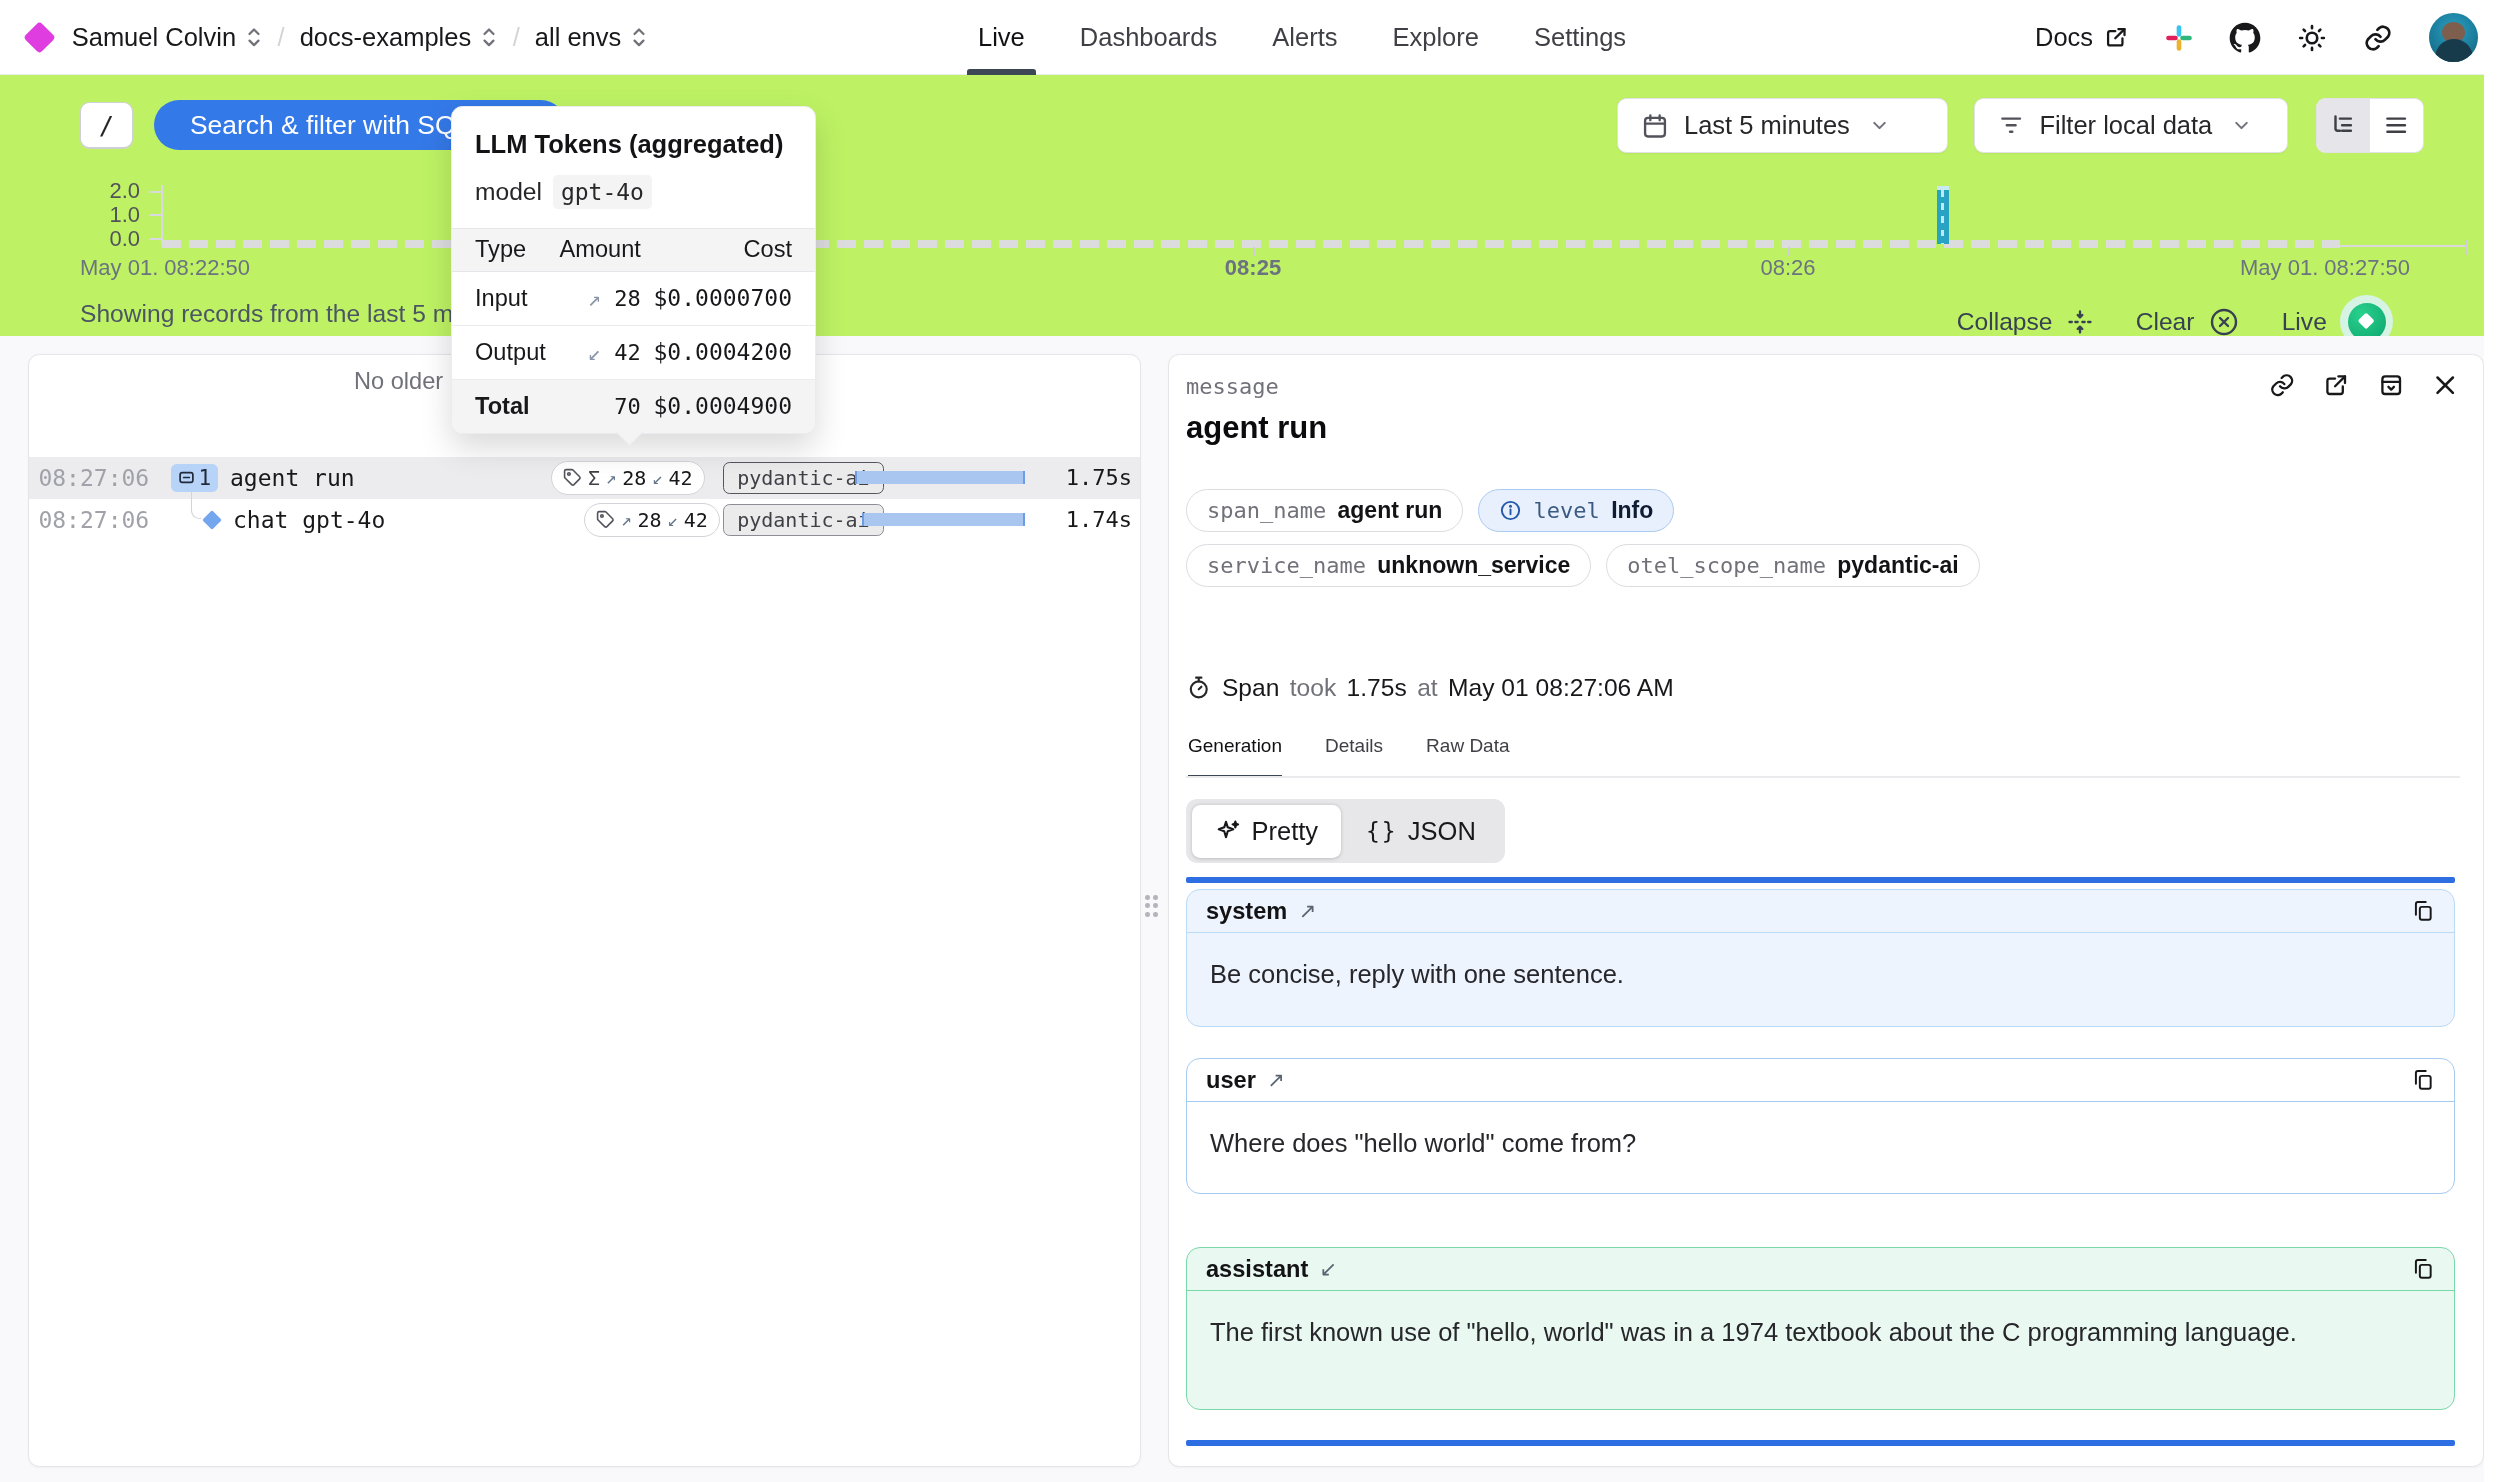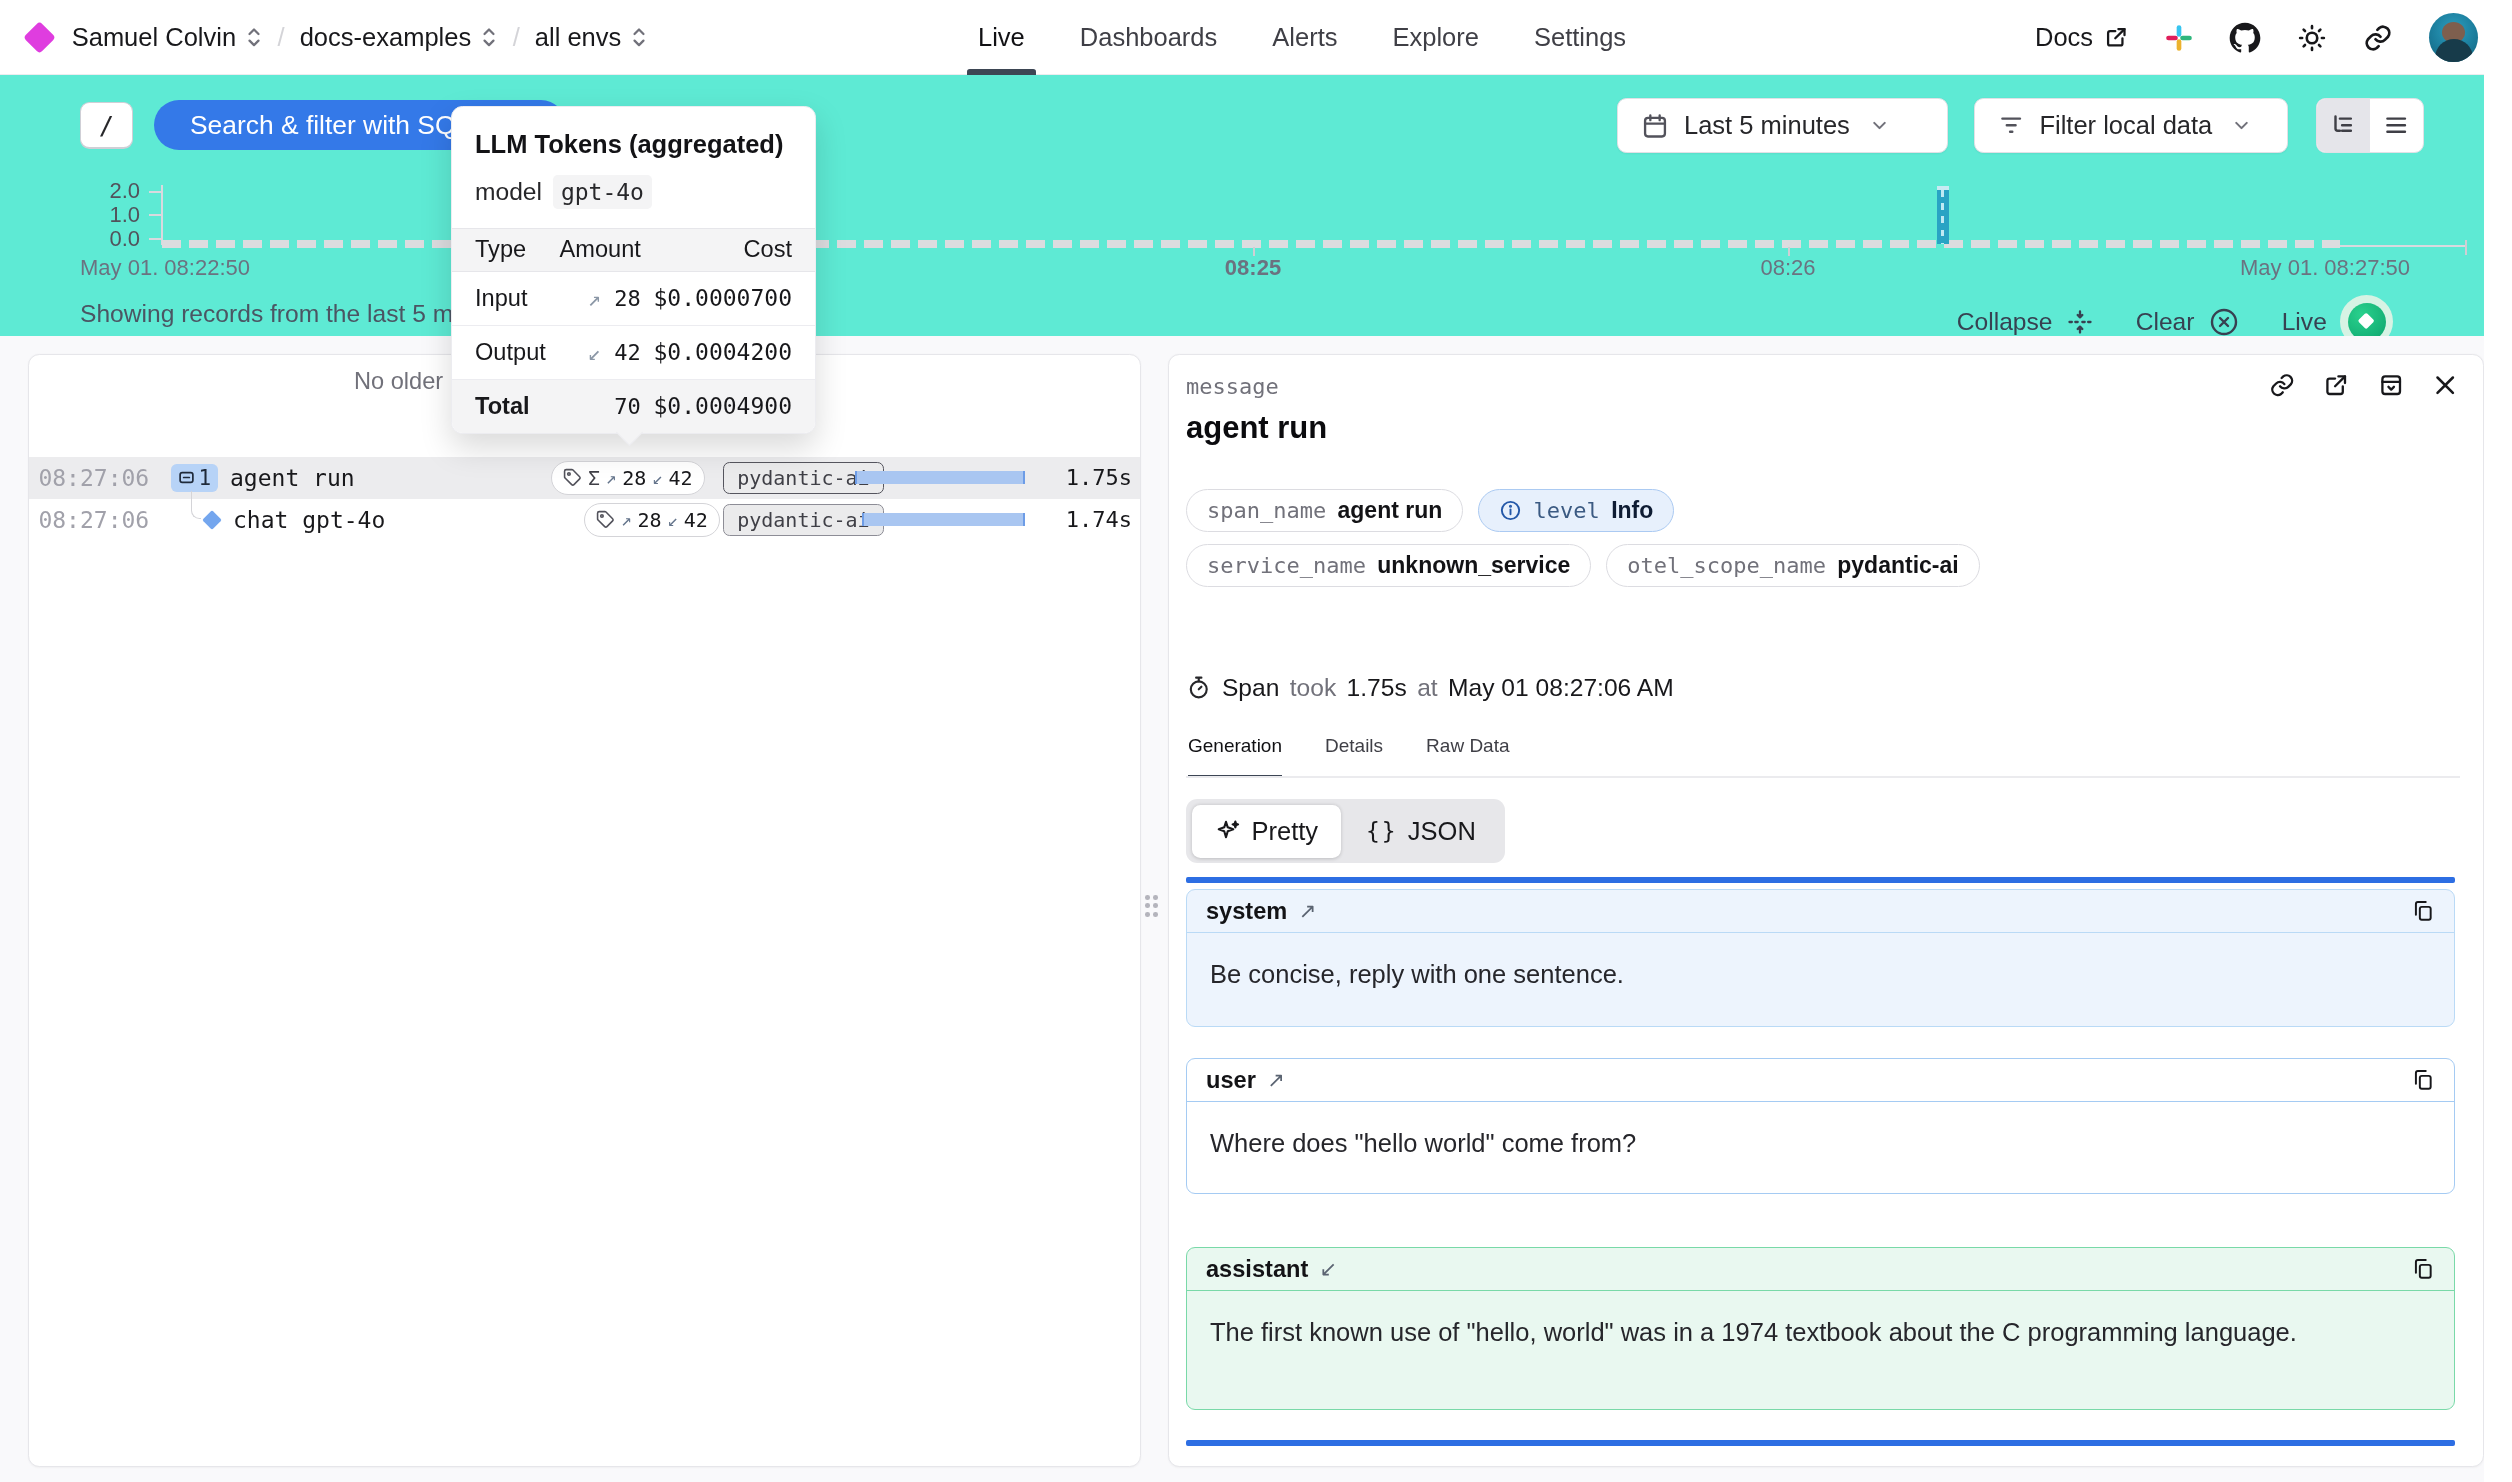--- a/index.html
+++ b/index.html
@@ -1,18 +1,18 @@
 <!DOCTYPE html>
 <html style="font-size:15px"><head>
 <meta charset="utf-8">
 <style>
   * { margin:0; padding:0; box-sizing:border-box; }
   html,body { background:#fff; }
   #app { position:relative; width:2484px; height:1483px; overflow:hidden;
-         font-family:"Liberation Sans", sans-serif; color:#18181b; background:#5eead4; }
+         font-family:"Liberation Sans", sans-serif; color:#18181b; background:#bef264; }
   .mono { font-family:"DejaVu Sans Mono", monospace; }
   svg { display:block; }
 
   
   .hdr { position:absolute; left:0; top:0; width:2512px; height:75px; border-bottom:0.9px solid #ececef; background:#fff; }
   .crumbs { position:absolute; left:28px; top:0; height:75px; display:flex; align-items:center; gap:15px; font-size:25.5px; font-weight:500; }
   .logo-diamond { width:23px; height:23px; background:#df3ddf; border-radius:3.8px; transform:rotate(45deg); margin-right:5.7px; }
   .crumb { display:flex; align-items:center; gap:8.5px; cursor:pointer; }
   .crumb-sep { color:#d4d4d8; font-size:25.5px; font-weight:400; }
   .updown { color:#71717a; }
@@ -108,21 +108,21 @@
   .dim { color:#71717a; }
   .dp-tabs { position:absolute; left:19px; top:380px; display:flex; gap:43px; height:43px; }
   .dp-tab { font-size:19px; color:#3f3f46; padding-bottom:11.3px; border-bottom:3.8px solid transparent; cursor:pointer; }
   .dp-tab.active { color:#101013; border-bottom-color:#3d4654; }
   .dp-tabs-rule { position:absolute; left:17px; right:23px; top:421px; height:1.9px; background:#ebebee; }
   .seg-wrap { position:absolute; left:17px; top:444px; background:#e7e7ea; border-radius:11.3px; padding:5.7px; display:inline-flex; gap:1.9px; }
   .seg { height:53px; display:flex; align-items:center; gap:10.4px; padding:0 23px; font-size:25.5px; color:#18181b; border-radius:8.5px; cursor:pointer; }
   .seg.active { background:#fff; box-shadow:0 0.9px 3.8px rgba(0,0,0,.18); }
   .seg .braces { font-family:"DejaVu Sans Mono", monospace; font-size:23px; letter-spacing:1.9px; }
   .scroll-rule { position:absolute; left:17px; right:28px; height:5.7px; background:#2d6ee3; border-radius:1.9px; }
-  .msg-card { position:absolute; left:17px; right:28px; border:1.9px solid; border-radius:9px; overflow:hidden; }
+  .msg-card { position:absolute; left:17px; right:28px; border:1.9px solid; border-radius:14px; overflow:hidden; }
   .msg-card.system    { background:#edf4fd; border-color:#badaf6; }
   .msg-card.user      { background:#ffffff; border-color:#a5cbf3; }
   .msg-card.assistant { background:#e9f8f0; border-color:#79d9a8; }
   .msg-h { height:43px; display:flex; align-items:center; padding:0 19px; border-bottom:1.9px solid; border-color:inherit; }
   .msg-role { font-size:23.6px; font-weight:700; color:#131316; }
   .msg-dir { font-size:21px; color:#5b6472; margin-left:11.3px; }
   .msg-copy { margin-left:auto; cursor:pointer; }
   .msg-b { padding:23px 23px; font-size:25.5px; color:#26262b; line-height:1.45; }
 
   

